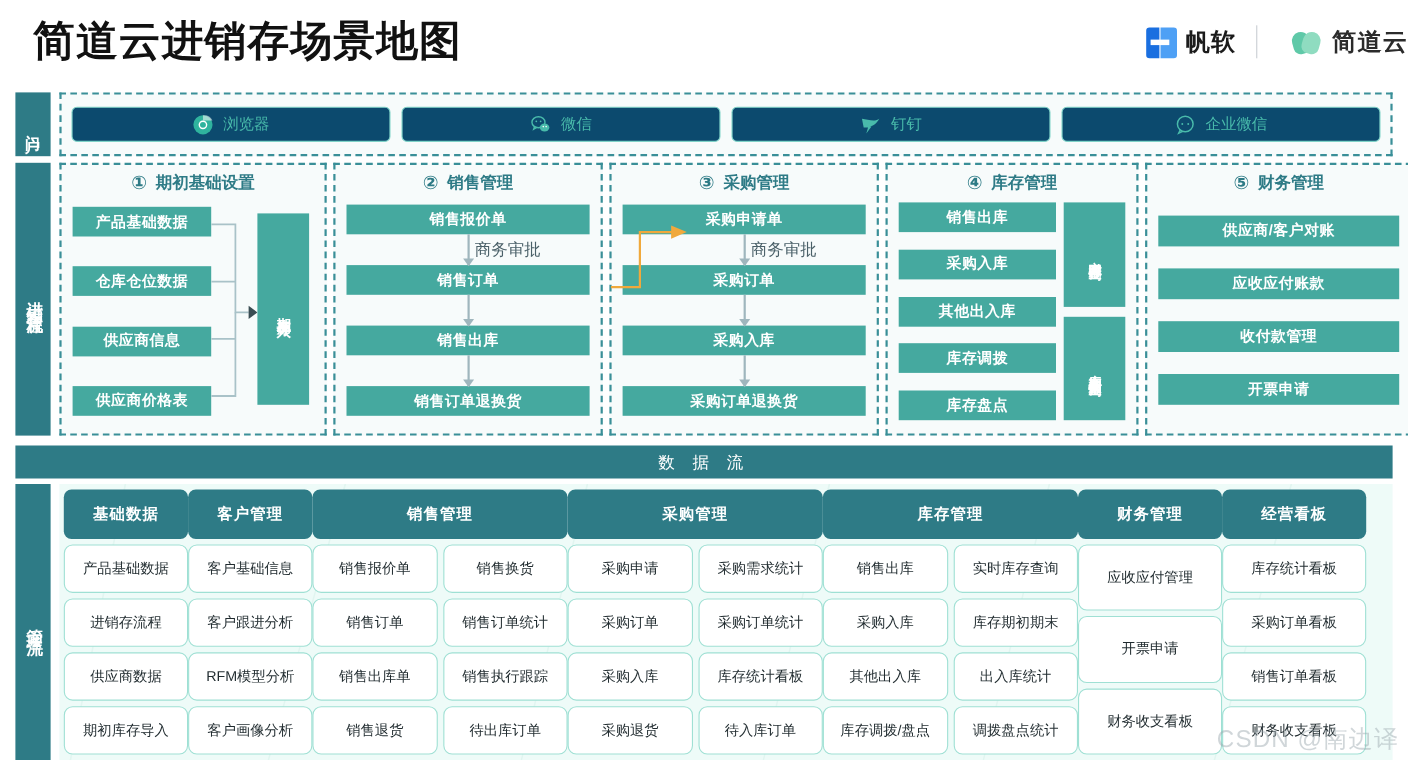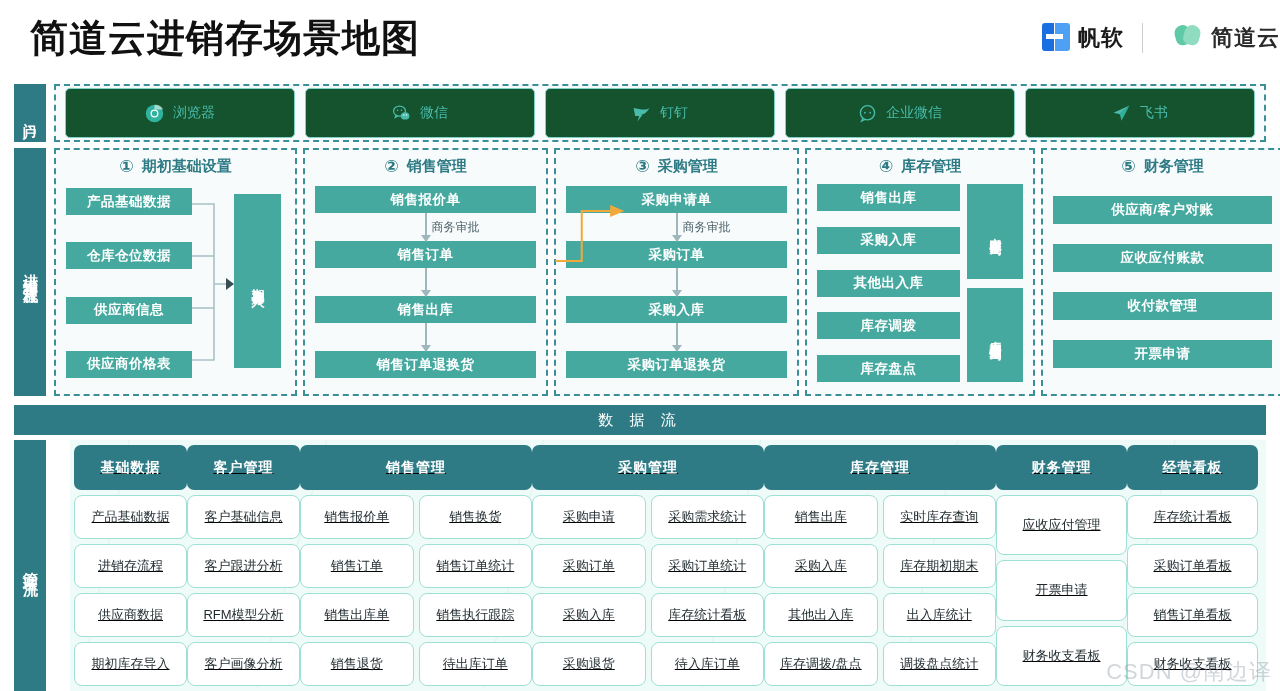--- a/index.html
+++ b/index.html
@@ -14,21 +14,21 @@
   
   .header {
     position: absolute; left: 0; top: 0; width: 1280px; height: 76px;
     display: flex; align-items: center; padding: 0 16px 0 14px; margin-left: 16px;
   }
   .page-title {
     font-size: 38px; font-weight: bold; color: #111; letter-spacing: 1px;
     line-height: 1; white-space: nowrap;
   }
   .brand-area { margin-left: auto; display: flex; align-items: center; gap: 18px; }
-  .brand { display: flex; align-items: flex-start; gap: 8px; padding-left: 12px; }
+  .brand { display: flex; align-items: flex-end; gap: 8px; padding-left: 12px; }
   .brand-name { font-size: 22px; font-weight: bold; letter-spacing: 1px; }
   .brand-fanruan .brand-name { color: #1b1b1b; }
   .brand-jdy .brand-name { color: #2b2b2b; }
   .brand-divider { width: 1px; height: 30px; background: #c9ced3; }
   .logo-fanruan { width: 28px; height: 28px; position: relative; }
   .logo-fanruan .lf-left {
     position: absolute; left: 0; top: 0; width: 12px; height: 28px;
     background: #1a6fe0; border-radius: 3px 0 0 3px;
   }
   .logo-fanruan .lf-right {
@@ -61,22 +61,22 @@
     position: absolute; left: 14px; top: 84px; width: 1252px; height: 58px;
     display: flex; align-items: stretch;
   }
   .portal-label { width: 32px; font-size: 14px; letter-spacing: 2px; }
   .portal-panel {
     flex: 1; margin-left: 8px; border: 2px dashed #3a8f98;
     background: #f7fbfb; display: flex; align-items: center;
     gap: 10px; padding: 6px 9px;
   }
   .portal-btn {
-    flex: 1; height: 50px; border: 1px solid #7fd3c8; border-radius: 5px;
-    background: #14532d; display: flex; align-items: center; justify-content: center;
+    flex: 1; height: 32px; border: 1px solid #7fd3c8; border-radius: 5px;
+    background: #0c4a6e; display: flex; align-items: center; justify-content: center;
     gap: 9px; color: #49bbab; font-size: 14px;
   }
   .portal-icon { width: 19px; height: 19px; display: block; }
 
   
   .flow-row {
     position: absolute; left: 14px; top: 148px; width: 1252px; height: 248px;
     display: flex; align-items: stretch;
   }
   .flow-label { width: 32px; font-size: 15px; letter-spacing: 4px; }
@@ -119,21 +119,21 @@
     position: absolute; left: 50%; top: 0; width: 2px; height: 100%;
     background: #9fb6bd; transform: translateX(-1px);
   }
   .arrow-head {
     position: absolute; left: 50%; bottom: -1px; width: 0; height: 0;
     border-left: 5px solid transparent; border-right: 5px solid transparent;
     border-top: 7px solid #9fb6bd; transform: translateX(-5px);
   }
   .arrow-note {
     position: absolute; left: 50%; top: 50%; transform: translate(6px, -50%);
-    font-size: 12px; color: #4a6068; white-space: nowrap;
+    font-size: 15px; color: #4a6068; white-space: nowrap;
   }
   
   .p4-body { display: flex; gap: 7px; flex: 1; }
   .p4-left { flex: 1; display: flex; flex-direction: column; justify-content: space-between; padding-bottom: 2px; }
   .p4-right { width: 56px; display: flex; flex-direction: column; gap: 9px; padding-bottom: 2px; }
   .p4-right .tbox-v { flex: 1; font-size: 12px; }
   
   .p5-body { flex: 1; display: flex; flex-direction: column; justify-content: space-around; padding: 2px 0 6px; }
   .p5-body .tbox { height: 28px; }
   
@@ -146,22 +146,22 @@
     display: flex; align-items: center; justify-content: center; letter-spacing: 6px;
   }
 
   
   .mgmt-row {
     position: absolute; left: 14px; top: 440px; width: 1252px; height: 251px;
     display: flex; align-items: stretch;
   }
   .mgmt-label { width: 32px; font-size: 15px; letter-spacing: 4px; }
   .mgmt-panel {
-    flex: 1; margin-left: 24px; background: #eefbf8;
-    padding: 5px 4px; display: flex; gap: 0; position: relative; overflow: hidden; text-decoration: underline;
+    flex: 1; margin-left: 8px; background: #eefbf8;
+    padding: 5px 4px; display: flex; gap: 0; position: relative; overflow: hidden;
   }
   .mgmt-bg { position: absolute; inset: 0; opacity: .45; }
   .mgmt-group { display: flex; flex-direction: column; gap: 5px; position: relative; z-index: 2; }
   .g1 { width: 113px; } .g2 { width: 113px; } .g3 { width: 232px; }
   .g4 { width: 232px; } .g5 { width: 232px; } .g6 { width: 131px; } .g7 { width: 131px; }
   .grp-head {
     height: 45px; background: #2e7b86; color: #fff; border-radius: 7px;
     display: flex; align-items: center; justify-content: center;
     font-weight: bold; font-size: 14px; letter-spacing: 1px;
   }
@@ -244,27 +244,20 @@
       <div class="portal-btn">
         <svg class="portal-icon" viewBox="0 0 24 24">
           <circle cx="12" cy="11" r="9" fill="none" stroke="#49bbab" stroke-width="1.7"></circle>
           <path d="M6.5 17.5 L4.5 21.5 L9 19.5" fill="none" stroke="#49bbab" stroke-width="1.7"></path>
           <circle cx="8.6" cy="11" r="1.1" fill="#49bbab"></circle>
           <circle cx="15.4" cy="11" r="1.1" fill="#49bbab"></circle>
         </svg>
         <span>企业微信</span>
       </div>
 
-      <div class="portal-btn">
-        <svg class="portal-icon" viewBox="0 0 24 24">
-          <path d="M22 2 L2 11 L10 13 Z" fill="#49bbab"></path>
-          <path d="M22 2 L10 13 L12 21 Z" fill="#2fb39e"></path>
-        </svg>
-        <span>飞书</span>
-      </div>
 
     </div>
   </div>
 
   <div class="flow-row">
     <div class="row-label flow-label">进销存流程</div>
     <div class="flow-panels">
 
       <div class="flow-panel p1">
         <div class="panel-title">

